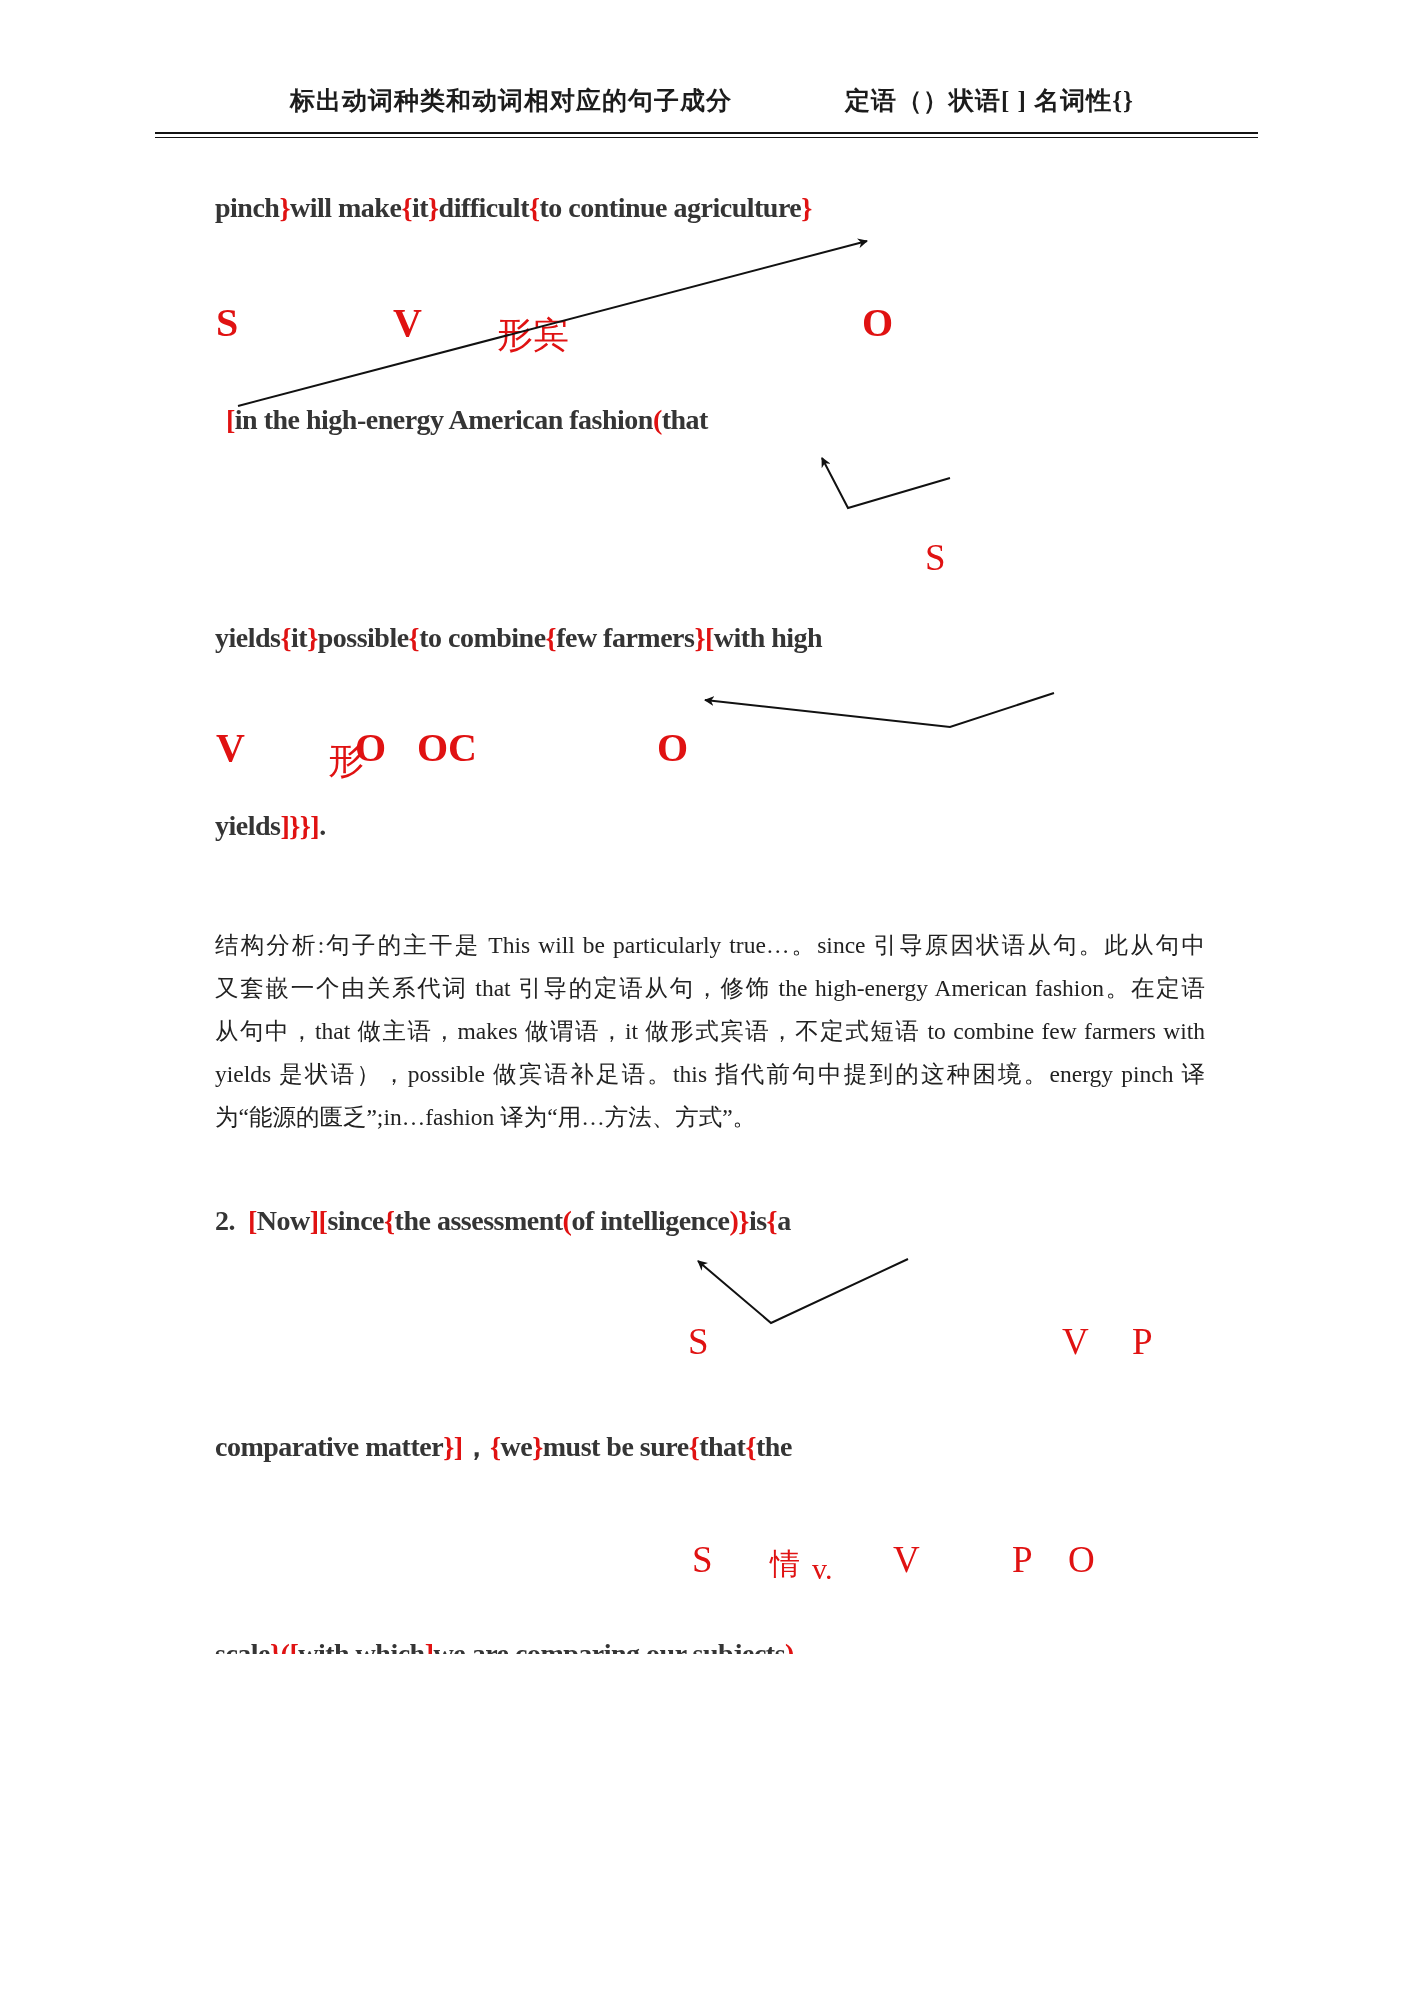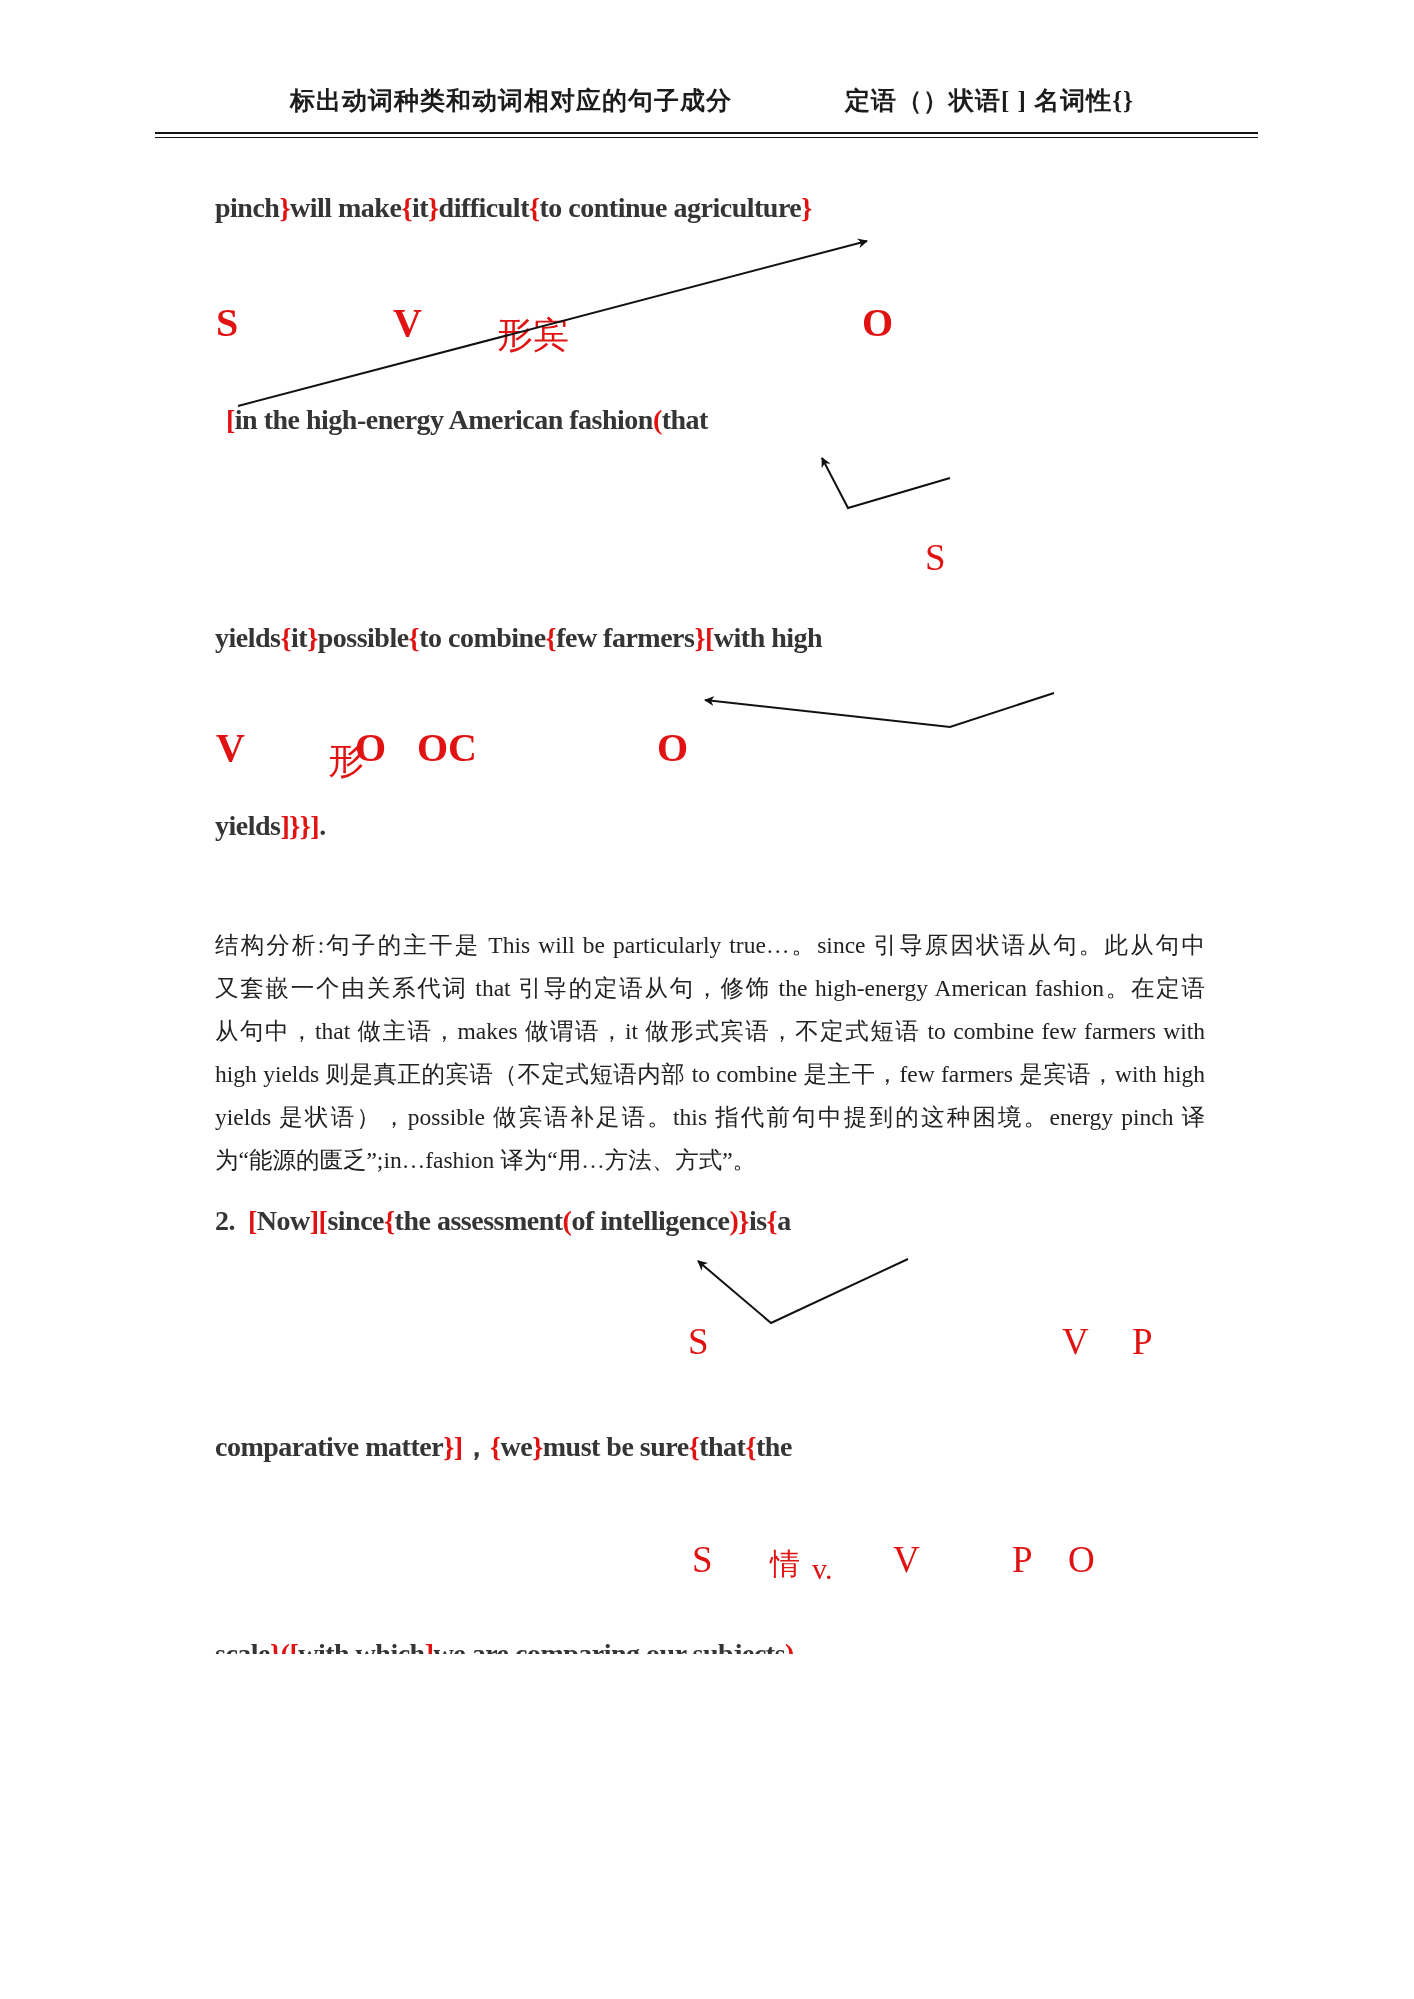--- a/index.html
+++ b/index.html
@@ -52,21 +52,20 @@
   <span class="lab" style="left:355px;top:724px">O</span>
   <span class="lab" style="left:417px;top:724px">OC</span>
   <span class="lab" style="left:657px;top:724px">O</span>
 
   <div class="abs big" style="left:215px;top:810px"><span class="blk">yields</span><span class="red">]}}]</span><span class="blk">.</span></div>
 
   <div class="para">
     <div class="just">结构分析:句子的主干是 This will be particularly true…。since 引导原因状语从句。此从句中</div>
     <div class="just">又套嵌一个由关系代词 that 引导的定语从句，修饰 the high-energy American fashion。在定语</div>
     <div class="just">从句中，that 做主语，makes 做谓语，it 做形式宾语，不定式短语 to combine few farmers with</div>
-    <div class="just">high yields 则是真正的宾语（不定式短语内部 to combine 是主干，few farmers 是宾语，with high</div>
     <div class="just">yields 是状语），possible 做宾语补足语。this 指代前句中提到的这种困境。energy pinch 译</div>
     <div class="last">为“能源的匮乏”;in…fashion 译为“用…方法、方式”。</div>
   </div>
 
   <div class="abs big" style="left:215px;top:1205px"><span class="blk">2.  </span><span class="red">[</span><span class="blk">Now</span><span class="red">][</span><span class="blk">since</span><span class="red">{</span><span class="blk">the assessment</span><span class="red">(</span><span class="blk">of intelligence</span><span class="red">)}</span><span class="blk">is</span><span class="red">{</span><span class="blk">a</span></div>
 
   <span class="lab2" style="left:688px;top:1320px">S</span>
   <span class="lab2" style="left:1062px;top:1320px">V</span>
   <span class="lab2" style="left:1132px;top:1320px">P</span>
 

